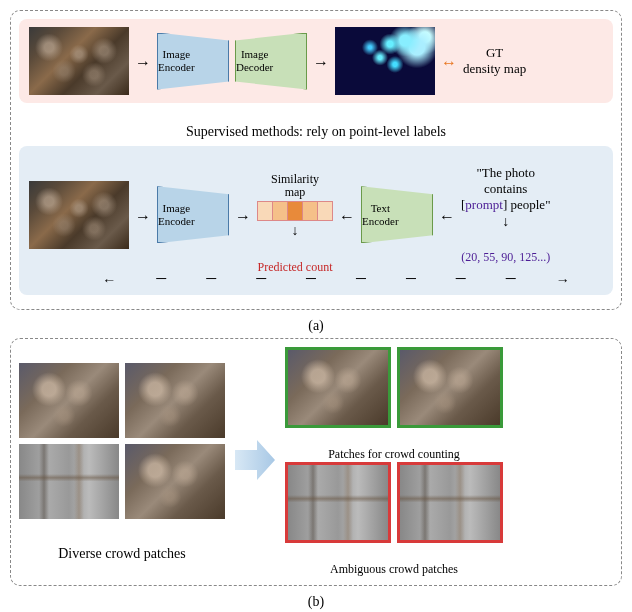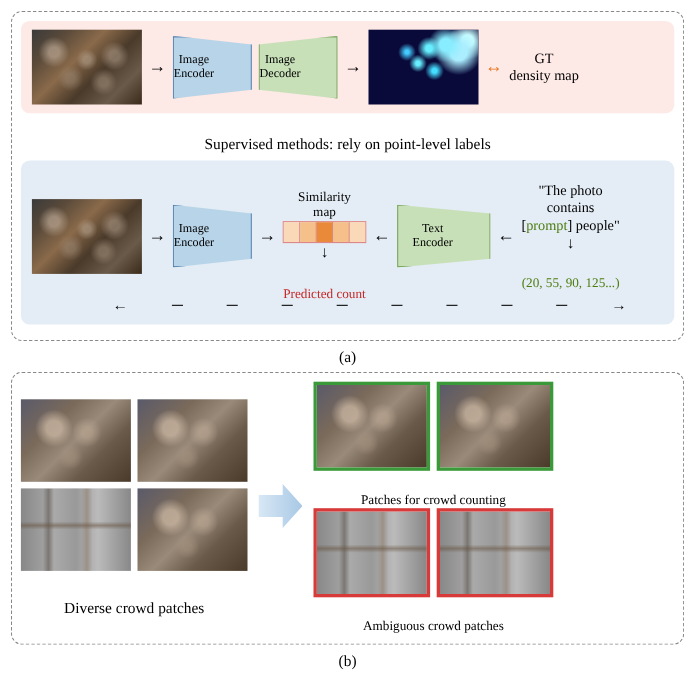--- a/index.html
+++ b/index.html
@@ -69,21 +69,20 @@
 }
 .trap-green {
   background: #c8e0b8;
   border: 1.5px solid #6a9a4a;
   clip-path: polygon(0% 14%, 100% 0%, 100% 100%, 0% 86%);
 }
 .trap-green-rev {
   background: #c8e0b8;
   border: 1.5px solid #6a9a4a;
   clip-path: polygon(0% 0%, 100% 14%, 100% 86%, 0% 100%);
-  padding-left: 13px;
 }
 .density-map {
   width: 100px;
   height: 68px;
   background: #0a0a3a;
   position: relative;
   overflow: hidden;
 }
 .density-map::before {
   content: '';
@@ -155,21 +154,21 @@
   display: flex;
   flex-direction: column;
   align-items: center;
   gap: 2px;
 }
 .small-label {
   font-size: 12px;
   margin-top: 19px;
 }
 .red-text { color: #c62828; }
-.green-text { color: #4d7c0f; }
+.green-text { color: #4c1d95; }
 .flex-col {
   display: flex;
   flex-direction: column;
   align-items: center;
 }
 </style>
 </head>
 <body>
 
 <div class="panel">

